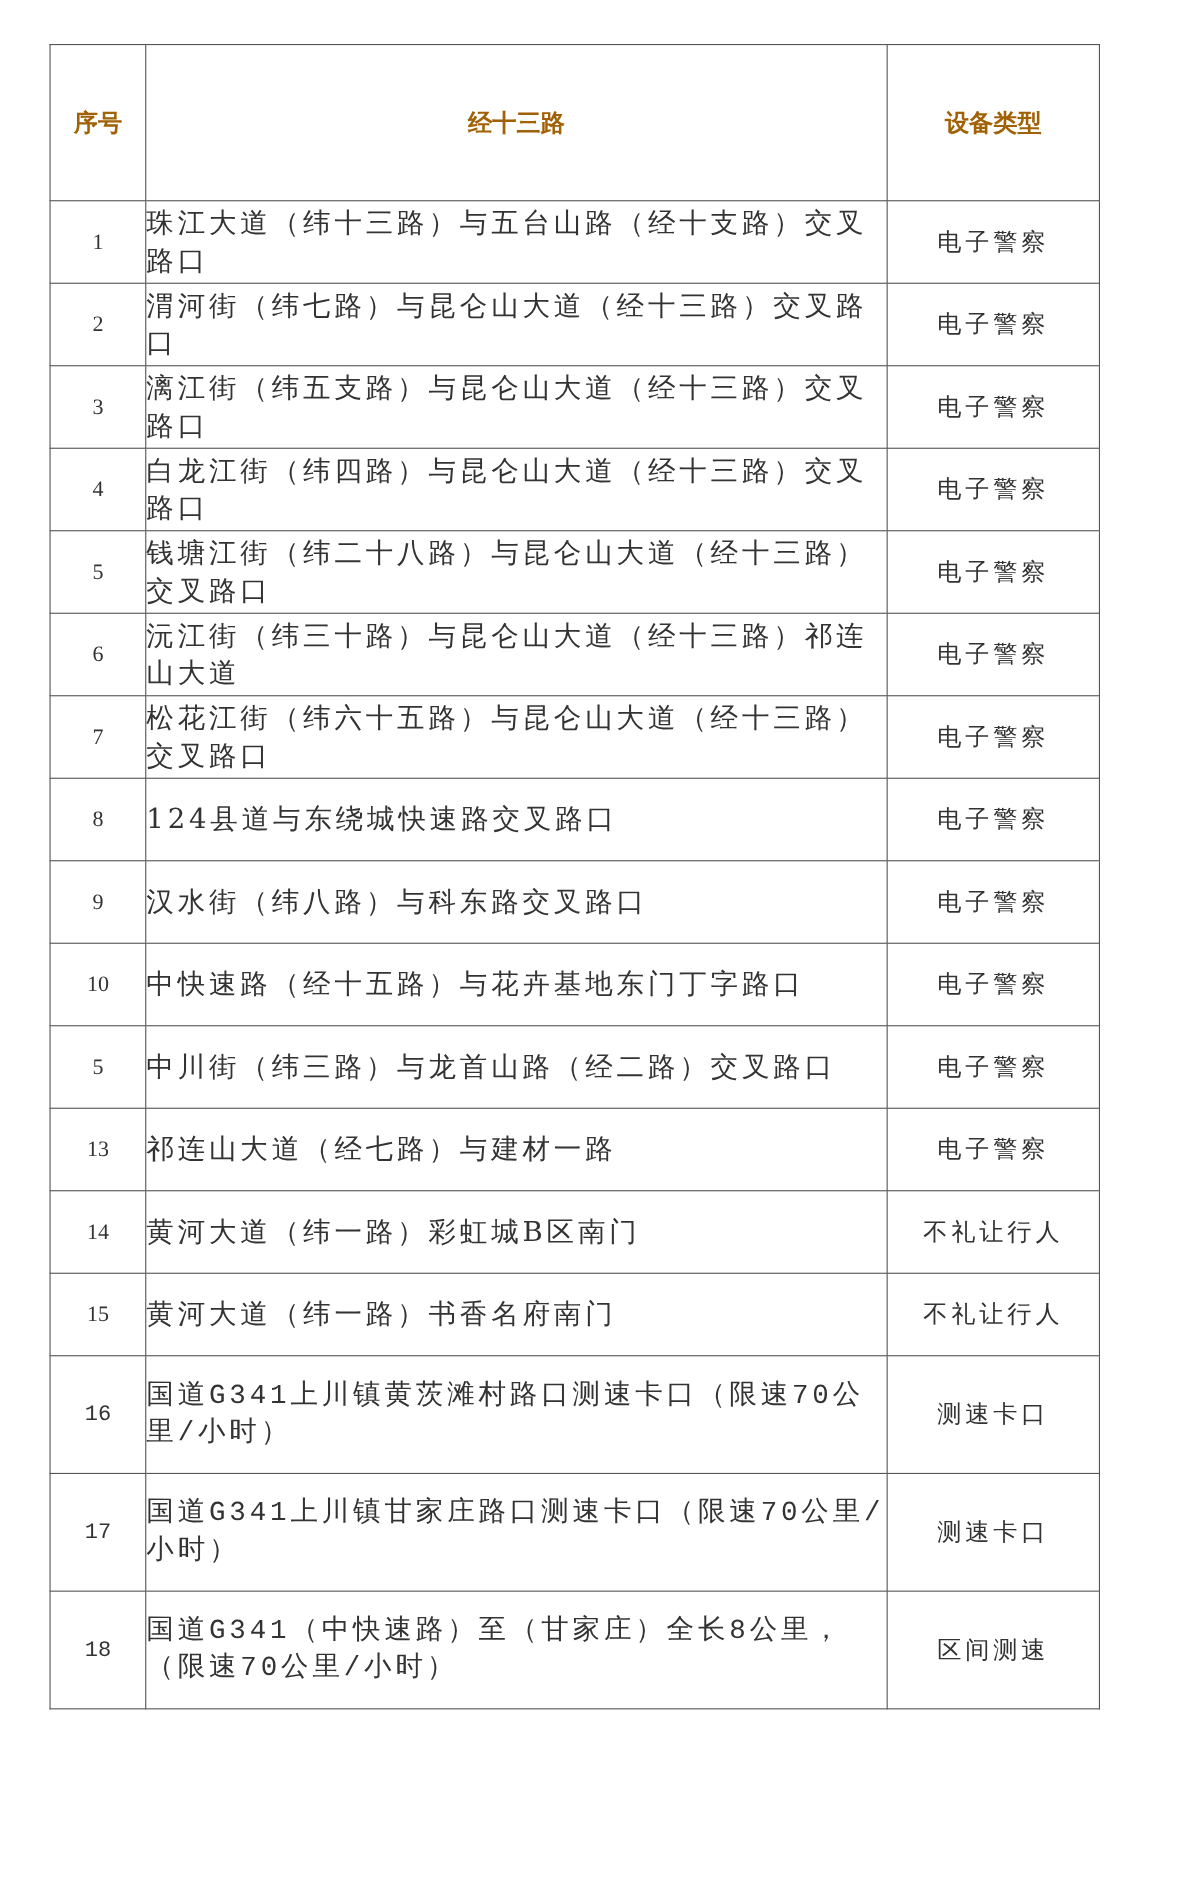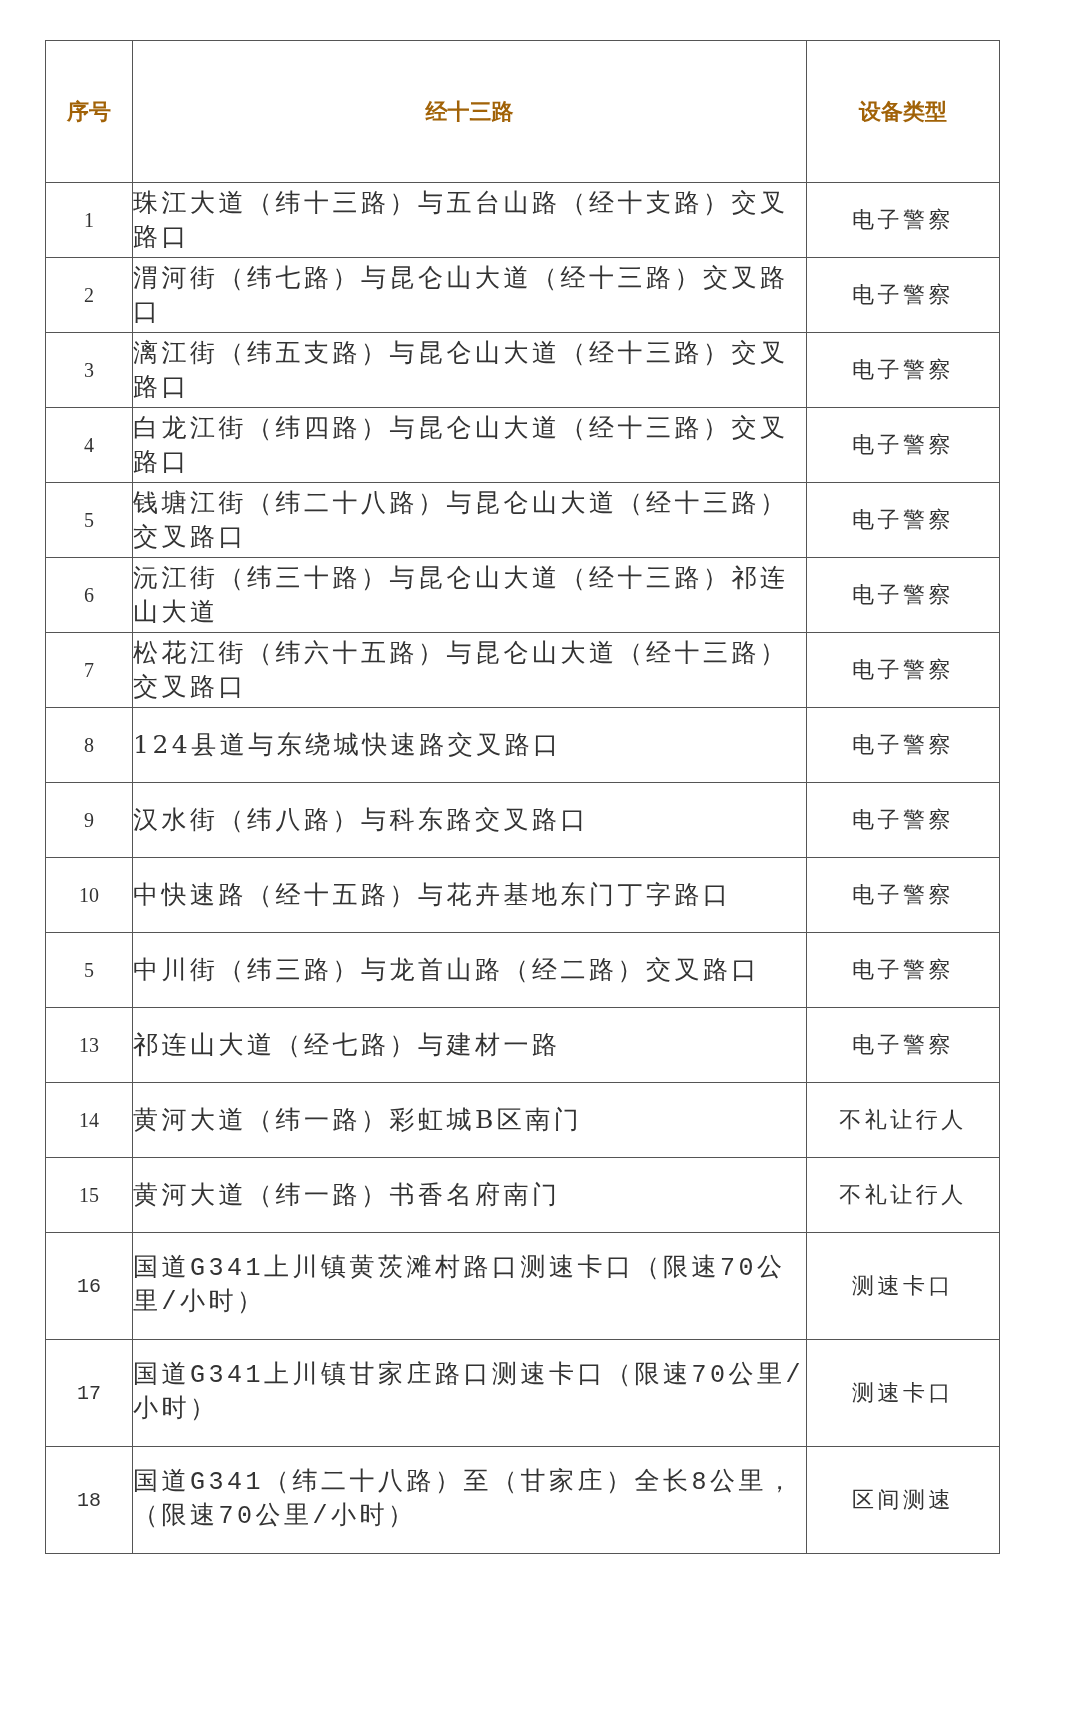--- a/index.html
+++ b/index.html
@@ -117,17 +117,17 @@
       <td class="name">国道G341上川镇黄茨滩村路口测速卡口（限速70公里/小时）</td>
       <td class="type">测速卡口</td>
     </tr>
     <tr class="row tall">
       <td class="idx">17</td>
       <td class="name">国道G341上川镇甘家庄路口测速卡口（限速70公里/小时）</td>
       <td class="type">测速卡口</td>
     </tr>
     <tr class="row tall">
       <td class="idx">18</td>
-      <td class="name">国道G341（纬二十八路）至（甘家庄）全长8公里，（限速70公里/小时）</td>
+      <td class="name">国道G341（中快速路）至（甘家庄）全长8公里，（限速70公里/小时）</td>
       <td class="type">区间测速</td>
     </tr>
   </tbody>
 </table>
 
 </body></html>

